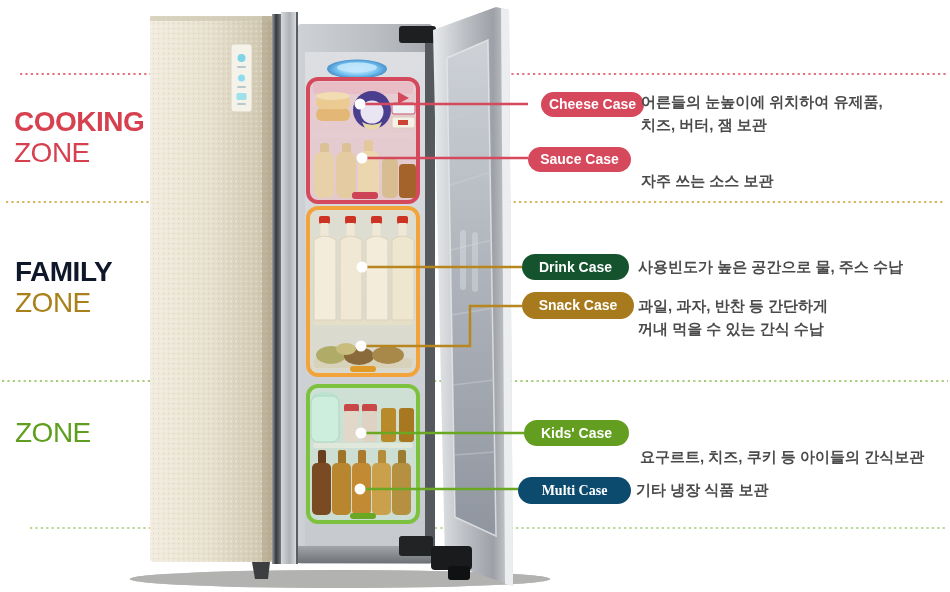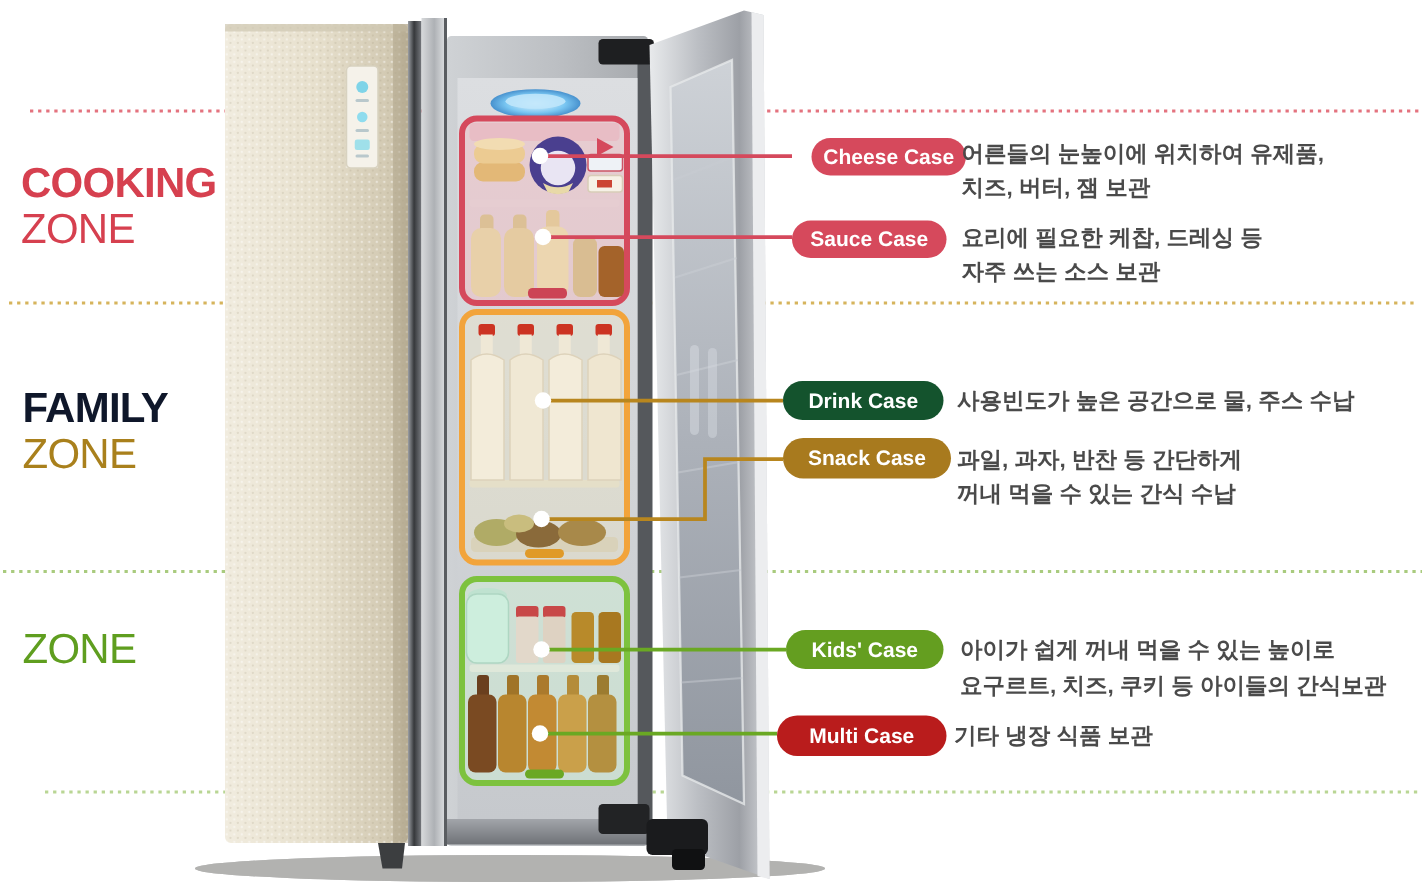--- a/index.html
+++ b/index.html
@@ -256,30 +256,28 @@
   </div>
   <div class="zone" id="zone-kids">
     <div class="l2" style="color: rgb(95, 158, 31);">ZONE</div>
   </div>
 
   <div class="pill" id="pill-cheese" style="background: rgb(214, 73, 92);">Cheese Case</div>
   <div class="desc" id="desc-cheese-1">어른들의 눈높이에 위치하여 유제품,</div>
   <div class="desc" id="desc-cheese-2">치즈, 버터, 잼 보관</div>
 
   <div class="pill" id="pill-sauce" style="background: rgb(214, 73, 92);">Sauce Case</div>
-  <div class="desc" id="desc-sauce-1">요리에 필요한 케찹, 드레싱 등</div>
   <div class="desc" id="desc-sauce-2">자주 쓰는 소스 보관</div>
 
   <div class="pill" id="pill-drink" style="background: #14532d;">Drink Case</div>
   <div class="desc" id="desc-drink-1">사용빈도가 높은 공간으로 물, 주스 수납</div>
 
   <div class="pill" id="pill-snack" style="background: rgb(168, 122, 30);">Snack Case</div>
   <div class="desc" id="desc-snack-1">과일, 과자, 반찬 등 간단하게</div>
   <div class="desc" id="desc-snack-2">꺼내 먹을 수 있는 간식 수납</div>
 
   <div class="pill" id="pill-kids" style="background: rgb(100, 158, 32);">Kids' Case</div>
-  <div class="desc" id="desc-kids-1">아이가 쉽게 꺼내 먹을 수 있는 높이로</div>
   <div class="desc" id="desc-kids-2">요구르트, 치즈, 쿠키 등 아이들의 간식보관</div>
 
-  <div class="pill" id="pill-multi" style="background: #b91c1c;">Multi Case</div>
+  <div class="pill" id="pill-multi" style="background: #0c4a6e; font-family: Liberation Serif, serif;">Multi Case</div>
   <div class="desc" id="desc-multi-1">기타 냉장 식품 보관</div>
 
 </div>
 
 </body></html>

